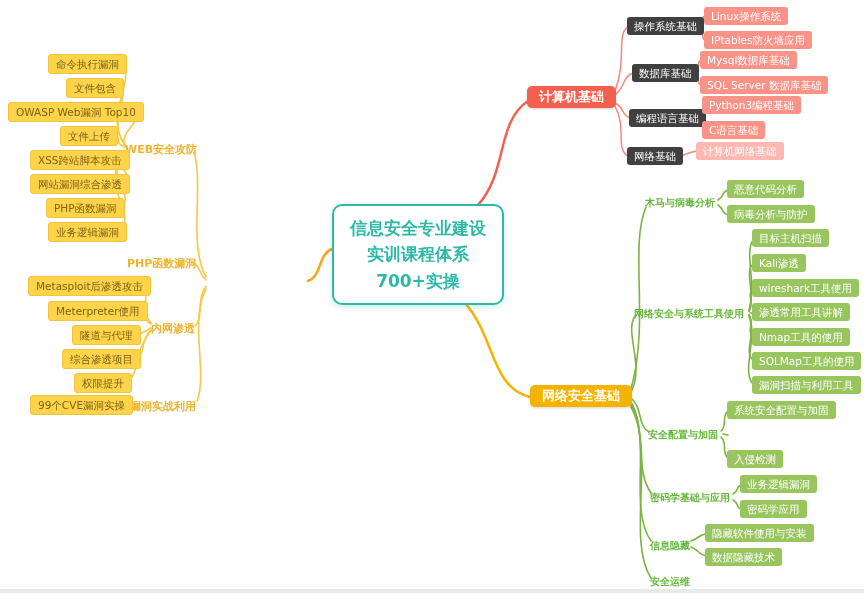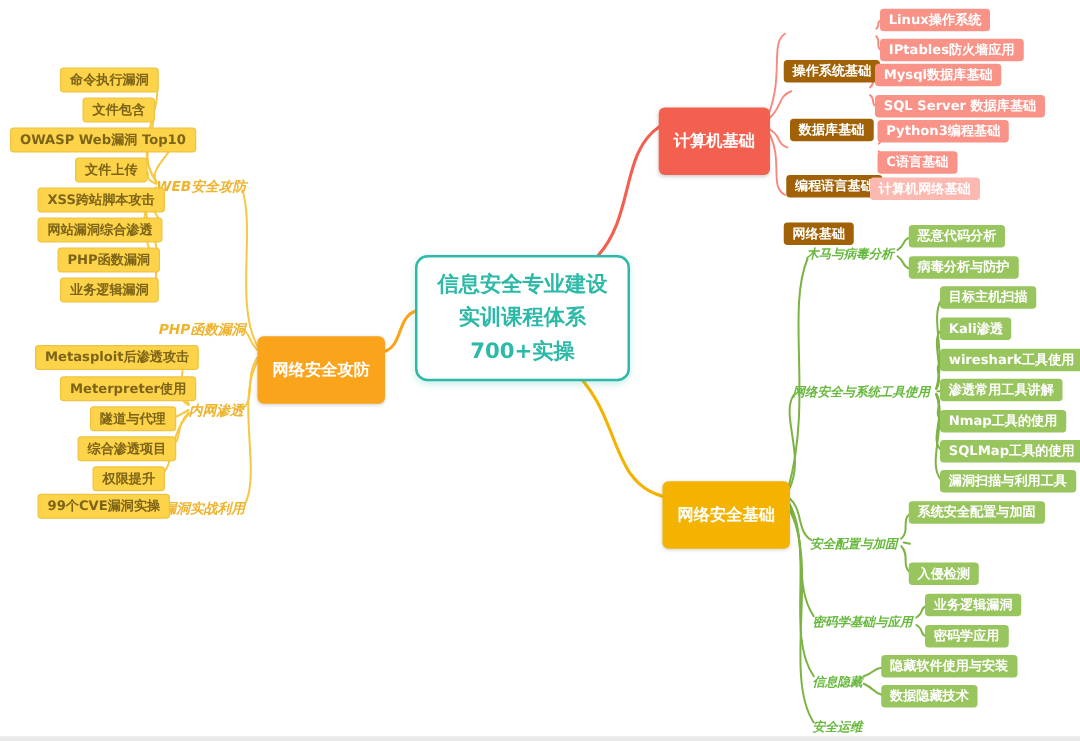--- a/index.html
+++ b/index.html
@@ -1,37 +1,37 @@
 <!DOCTYPE html>
 <html><head>
 <meta charset="utf-8">
 <style>
   html,body{margin:0;padding:0;}
   body{font-family:"DejaVu Sans","Liberation Sans",sans-serif;background:#fff;}
   .mindmap{position:relative;width:864px;height:593px;background:#ffffff;overflow:hidden;}
   .edges{position:absolute;left:0;top:0;pointer-events:none;z-index:0;}
-  .node{position:absolute;white-space:nowrap;box-sizing:border-box;z-index:1;font-weight:bold;}
+  .node{position:absolute;white-space:nowrap;box-sizing:border-box;z-index:1;}
   .center-node{
     width:172px;text-align:center;background:#fff;
     border:2px solid #2cb9a8;color:#2cb9a8;border-radius:10px;
     font-size:17px;font-weight:bold;line-height:1.55;padding:9px 0;
     white-space:pre-line;box-shadow:0 2px 6px rgba(44,185,168,.25);
   }
-  .main{color:#fff;font-size:13px;font-weight:bold;padding:18px 12px;border-radius:5px;
+  .main{color:#fff;font-size:13px;font-weight:bold;padding:2px 12px;border-radius:5px;
         box-shadow:0 1px 3px rgba(0,0,0,.18);}
   .main-red{background:#f4604f;}
   .main-orange{background:#faa41b;}
   .main-gold{background:#f5b301;}
   .box{font-size:10.5px;padding:2px 7px;border-radius:3px;line-height:1.35;}
-  .box-red{background:#a16207;color:#fff;margin-top:31px;}
+  .box-red{background:#404040;color:#fff;}
   .box-red-leaf{background:#f99287;color:#fff;}
   .box-red-pale{background:#fbb9b1;color:#fff;}
   .box-yellow{background:#fdd34a;color:#7c6418;border:1px solid #f0c43e;}
   .box-green{background:#99c55f;color:#fff;}
-  .lbl{font-size:11px;font-weight:bold;font-style:italic;}
+  .lbl{font-size:11px;font-weight:bold;}
   .lbl-yellow{color:#eeb42e;}
   .lbl-green{color:#67b93e;font-size:10px;}
   .bottom-bar{position:absolute;left:0;bottom:0;width:864px;height:4px;background:#e9e9e9;z-index:2;}
 </style>
 </head>
 <body>
 
 <div class="mindmap">
 
   <svg class="edges" width="864" height="593">
@@ -115,21 +115,20 @@
   <div class="node box box-red-leaf" style="left:700px;top:51px">Mysql数据库基础</div>
   <div class="node box box-red-leaf" style="left:700px;top:76px">SQL Server 数据库基础</div>
 
   <div class="node box box-red" style="left:629px;top:109px">编程语言基础</div>
   <div class="node box box-red-leaf" style="left:702px;top:96px">Python3编程基础</div>
   <div class="node box box-red-leaf" style="left:702px;top:121px">C语言基础</div>
 
   <div class="node box box-red" style="left:627px;top:147px">网络基础</div>
   <div class="node box box-red-pale" style="left:696px;top:142px">计算机网络基础</div>
 
-  <div class="node main main-orange" style="left:206px;top:269px">网络安全攻防</div>
 
   <div class="node lbl lbl-yellow" style="left:125px;top:142px">WEB安全攻防</div>
   <div class="node box box-yellow" style="left:48px;top:54px">命令执行漏洞</div>
   <div class="node box box-yellow" style="left:66px;top:78px">文件包含</div>
   <div class="node box box-yellow" style="left:8px;top:102px">OWASP Web漏洞 Top10</div>
   <div class="node box box-yellow" style="left:60px;top:126px">文件上传</div>
   <div class="node box box-yellow" style="left:30px;top:150px">XSS跨站脚本攻击</div>
   <div class="node box box-yellow" style="left:30px;top:174px">网站漏洞综合渗透</div>
   <div class="node box box-yellow" style="left:46px;top:198px">PHP函数漏洞</div>
   <div class="node box box-yellow" style="left:48px;top:222px">业务逻辑漏洞</div>

